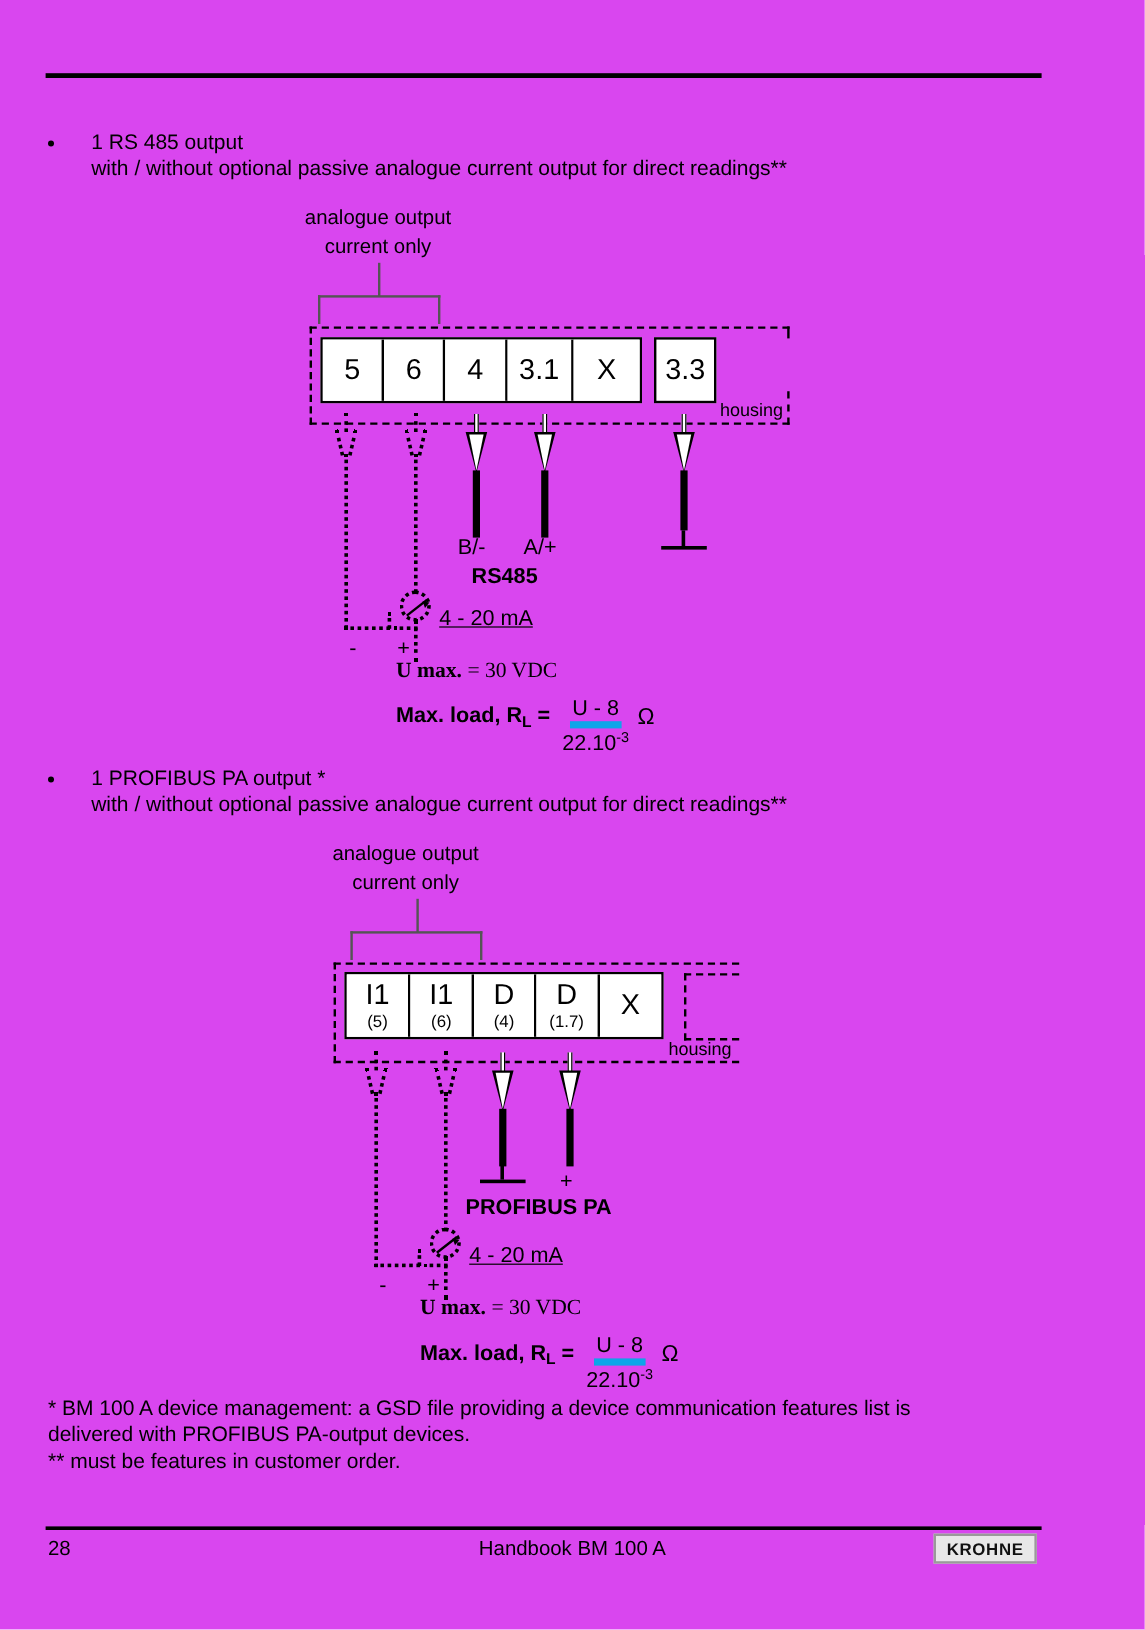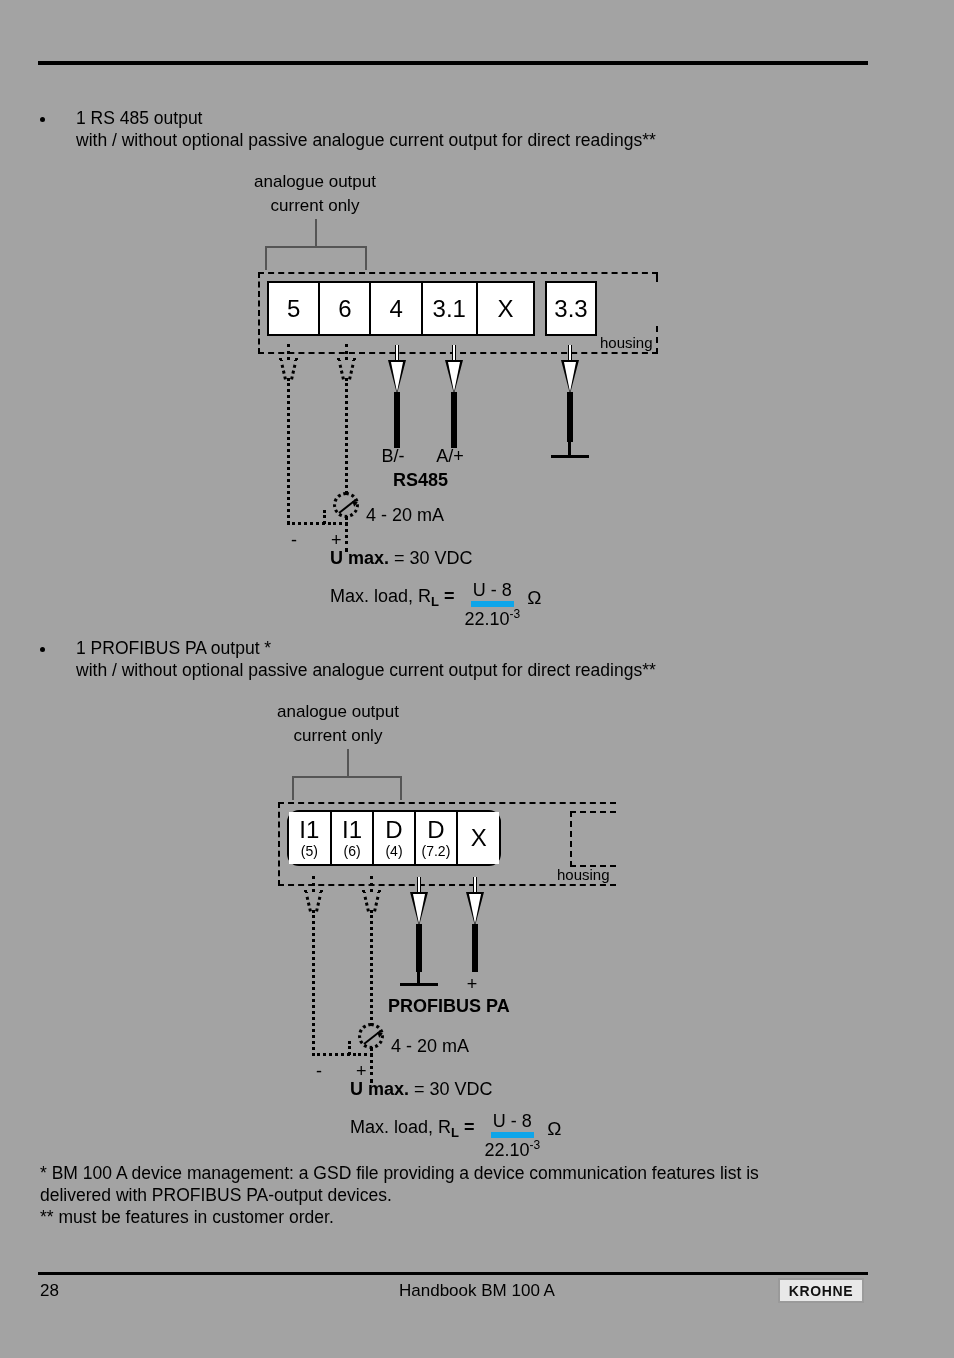--- a/index.html
+++ b/index.html
@@ -8,21 +8,21 @@
     background: #ffffff;
   }
   body {
     font-family: "Liberation Sans", sans-serif;
     color: #000000;
   }
   #page {
     position: relative;
     width: 954px;
     height: 1358px;
-    background: #a3a3a3;
+    background: #d946ef;
     overflow: hidden;
   }
 
   
   .rule-top {
     position: absolute;
     left: 38px;
     top: 61px;
     width: 830px;
     height: 4px;
@@ -229,49 +229,51 @@
     position: absolute;
     width: 38px;
     height: 3px;
     background: #000;
   }
 
   .plain-label {
     position: absolute;
     font-size: 18px;
     white-space: nowrap;
+    text-decoration: underline;
   }
   .bold-label {
     position: absolute;
     font-size: 18px;
     font-weight: bold;
     white-space: nowrap;
   }
   .sign-label {
     position: absolute;
     font-size: 18px;
     white-space: nowrap;
   }
 
   
   .formula { position: absolute; }
   .f-line1 {
     position: absolute;
     font-size: 18px;
     white-space: nowrap;
+    font-family: Liberation Serif, serif;
   }
   .f-line1 b { font-weight: bold; }
   .f-line2 {
     position: absolute;
     font-size: 18px;
     white-space: nowrap;
     display: flex;
     align-items: center;
   }
-  .f-line2 .lead { font-weight: normal; }
+  .f-line2 .lead { font-weight: bold; }
   .f-line2 .sub {
     font-size: 13px;
     font-weight: bold;
     vertical-align: sub;
     position: relative;
     top: 5px;
   }
   .frac {
     display: inline-flex;
     flex-direction: column;
@@ -476,36 +478,36 @@
     <span class="brk-v" style="left:400px; top:776px; height:24px;"></span>
 
     <span class="housing-top" style="left:278px; top:802px; width:338px;"></span>
     <span class="housing-left" style="left:278px; top:802px; height:84px;"></span>
     <span class="housing-top" style="left:278px; top:884px; width:338px;"></span>
     <span class="housing-top" style="left:570px; top:811px; width:46px;"></span>
     <span class="housing-left" style="left:570px; top:811px; height:56px;"></span>
     <span class="housing-top" style="left:570px; top:865px; width:46px;"></span>
     <span class="housing-label" style="left:557px; top:866px;">housing</span>
 
-    <div class="cells" style="left:287px; top:810px; width:214px; height:56px;border-radius:12px;">
+    <div class="cells" style="left:287px; top:810px; width:266px; height:56px;">
       <div class="cell" style="width:54px;">
         <span class="cell-main">I1</span>
         <span class="cell-sub">(5)</span>
       </div>
       <div class="cell" style="width:54px;">
         <span class="cell-main">I1</span>
         <span class="cell-sub">(6)</span>
       </div>
       <div class="cell" style="width:52px;">
         <span class="cell-main">D</span>
         <span class="cell-sub">(4)</span>
       </div>
       <div class="cell" style="width:54px;">
         <span class="cell-main">D</span>
-        <span class="cell-sub">(7.2)</span>
+        <span class="cell-sub">(1.7)</span>
       </div>
       <div class="cell" style="width:52px;">
         <span class="cell-main">X</span>
       </div>
     </div>
 
     <span class="dot-v" style="left:312px; top:876px; height:16px;"></span>
     <span class="dot-v" style="left:304px; top:890px; height:22px; transform:rotate(-13deg); transform-origin:top center;"></span>
     <span class="dot-v" style="left:320px; top:890px; height:22px; transform:rotate(13deg); transform-origin:top center;"></span>
     <span class="dot-v" style="left:312px; top:910px; height:146px;"></span>

